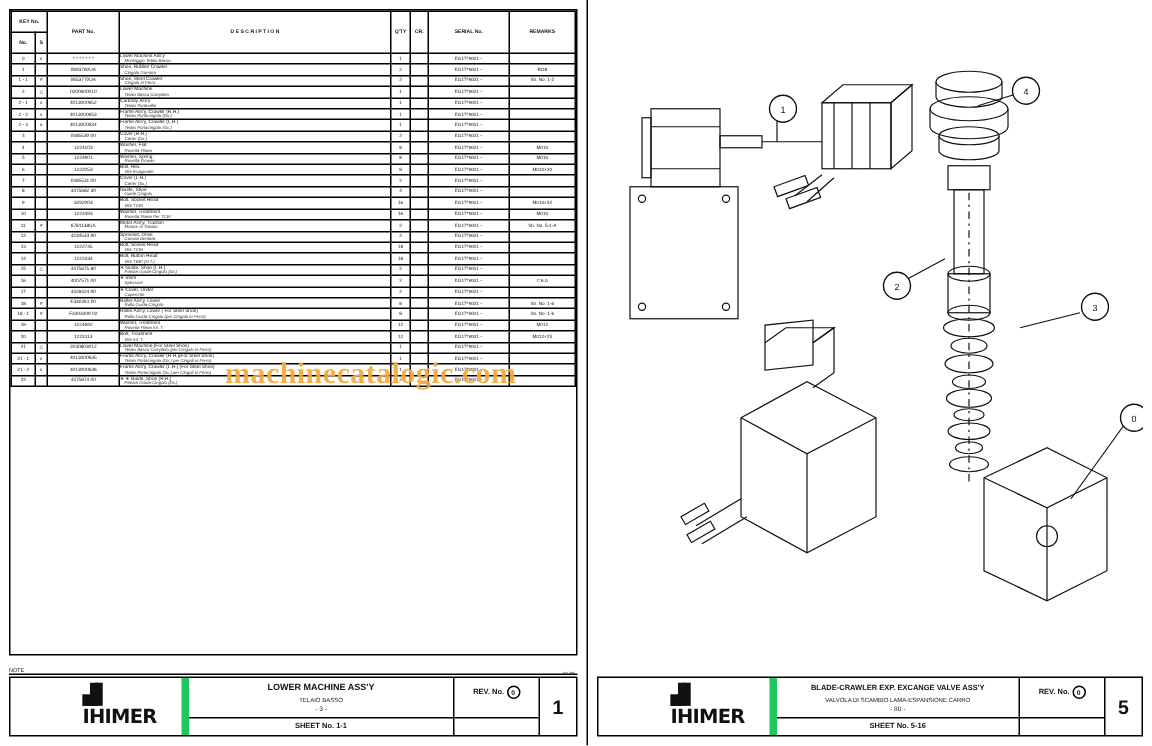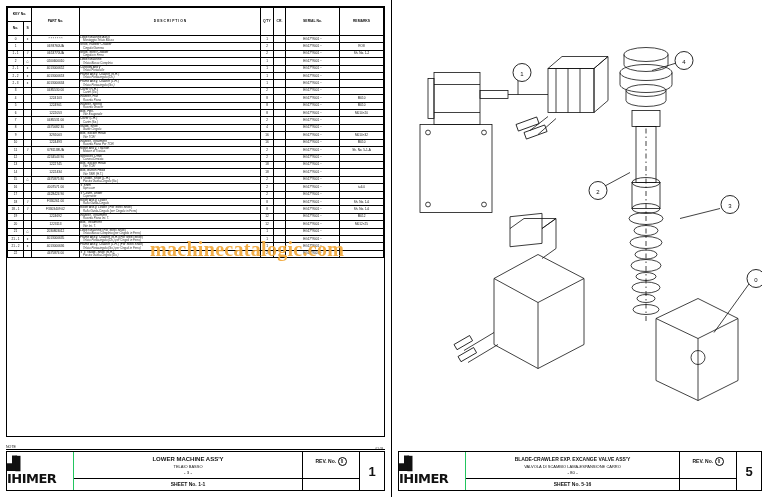--- a/index.html
+++ b/index.html
@@ -28,21 +28,21 @@
   td.rem{text-align:center;font-size:3.1px;}
   td.desc{padding-left:2px;}
   .d1{display:block;font-size:3.2px;}
   .d2{display:block;font-size:2.9px;font-style:italic;color:#333;margin-left:3px;}
   .hdr-top{height:9px;}
   .note{position:absolute;left:6px;bottom:48px;font-size:3.6px;}
   .hl{position:absolute;left:6px;right:6px;bottom:47px;border-top:1px solid #000;}
 
   
   .title-blk{position:absolute;left:6px;right:6px;bottom:6px;height:38px;border:1px solid #000;display:flex;align-items:stretch;}
-  .logo-cell{width:66px;display:flex;align-items:center;justify-content:center;border-right:1px solid #22c55e;}
+  .logo-cell{width:66px;display:flex;align-items:center;justify-content:center;border-right:5px solid #22c55e;margin-left:48px;}
   .logo{font-size:13px;font-weight:bold;letter-spacing:-0.5px;font-family:"DejaVu Sans",sans-serif;}
   .logo .bars{display:inline-block;margin-right:1px;letter-spacing:-1.5px;}
   .mid-cell{flex:1;position:relative;}
   .mid-cell .t1{position:absolute;top:4px;left:0;right:0;text-align:center;font-size:6px;font-weight:bold;}
   .mid-cell .t2{position:absolute;top:12px;left:0;right:0;text-align:center;font-size:4px;}
   .mid-cell .t3{position:absolute;top:18px;left:0;right:0;text-align:center;font-size:4.4px;}
   .mid-cell .sheet{position:absolute;bottom:3px;left:0;right:0;text-align:center;font-size:5px;font-weight:bold;}
   .mid-cell .hline{position:absolute;left:0;right:0;bottom:11px;border-top:1px solid #000;}
   .rev-cell{width:56px;border-left:1px solid #000;position:relative;}
   .rev-cell .rv{position:absolute;top:5px;left:0;right:0;text-align:center;font-size:5px;font-weight:bold;}

